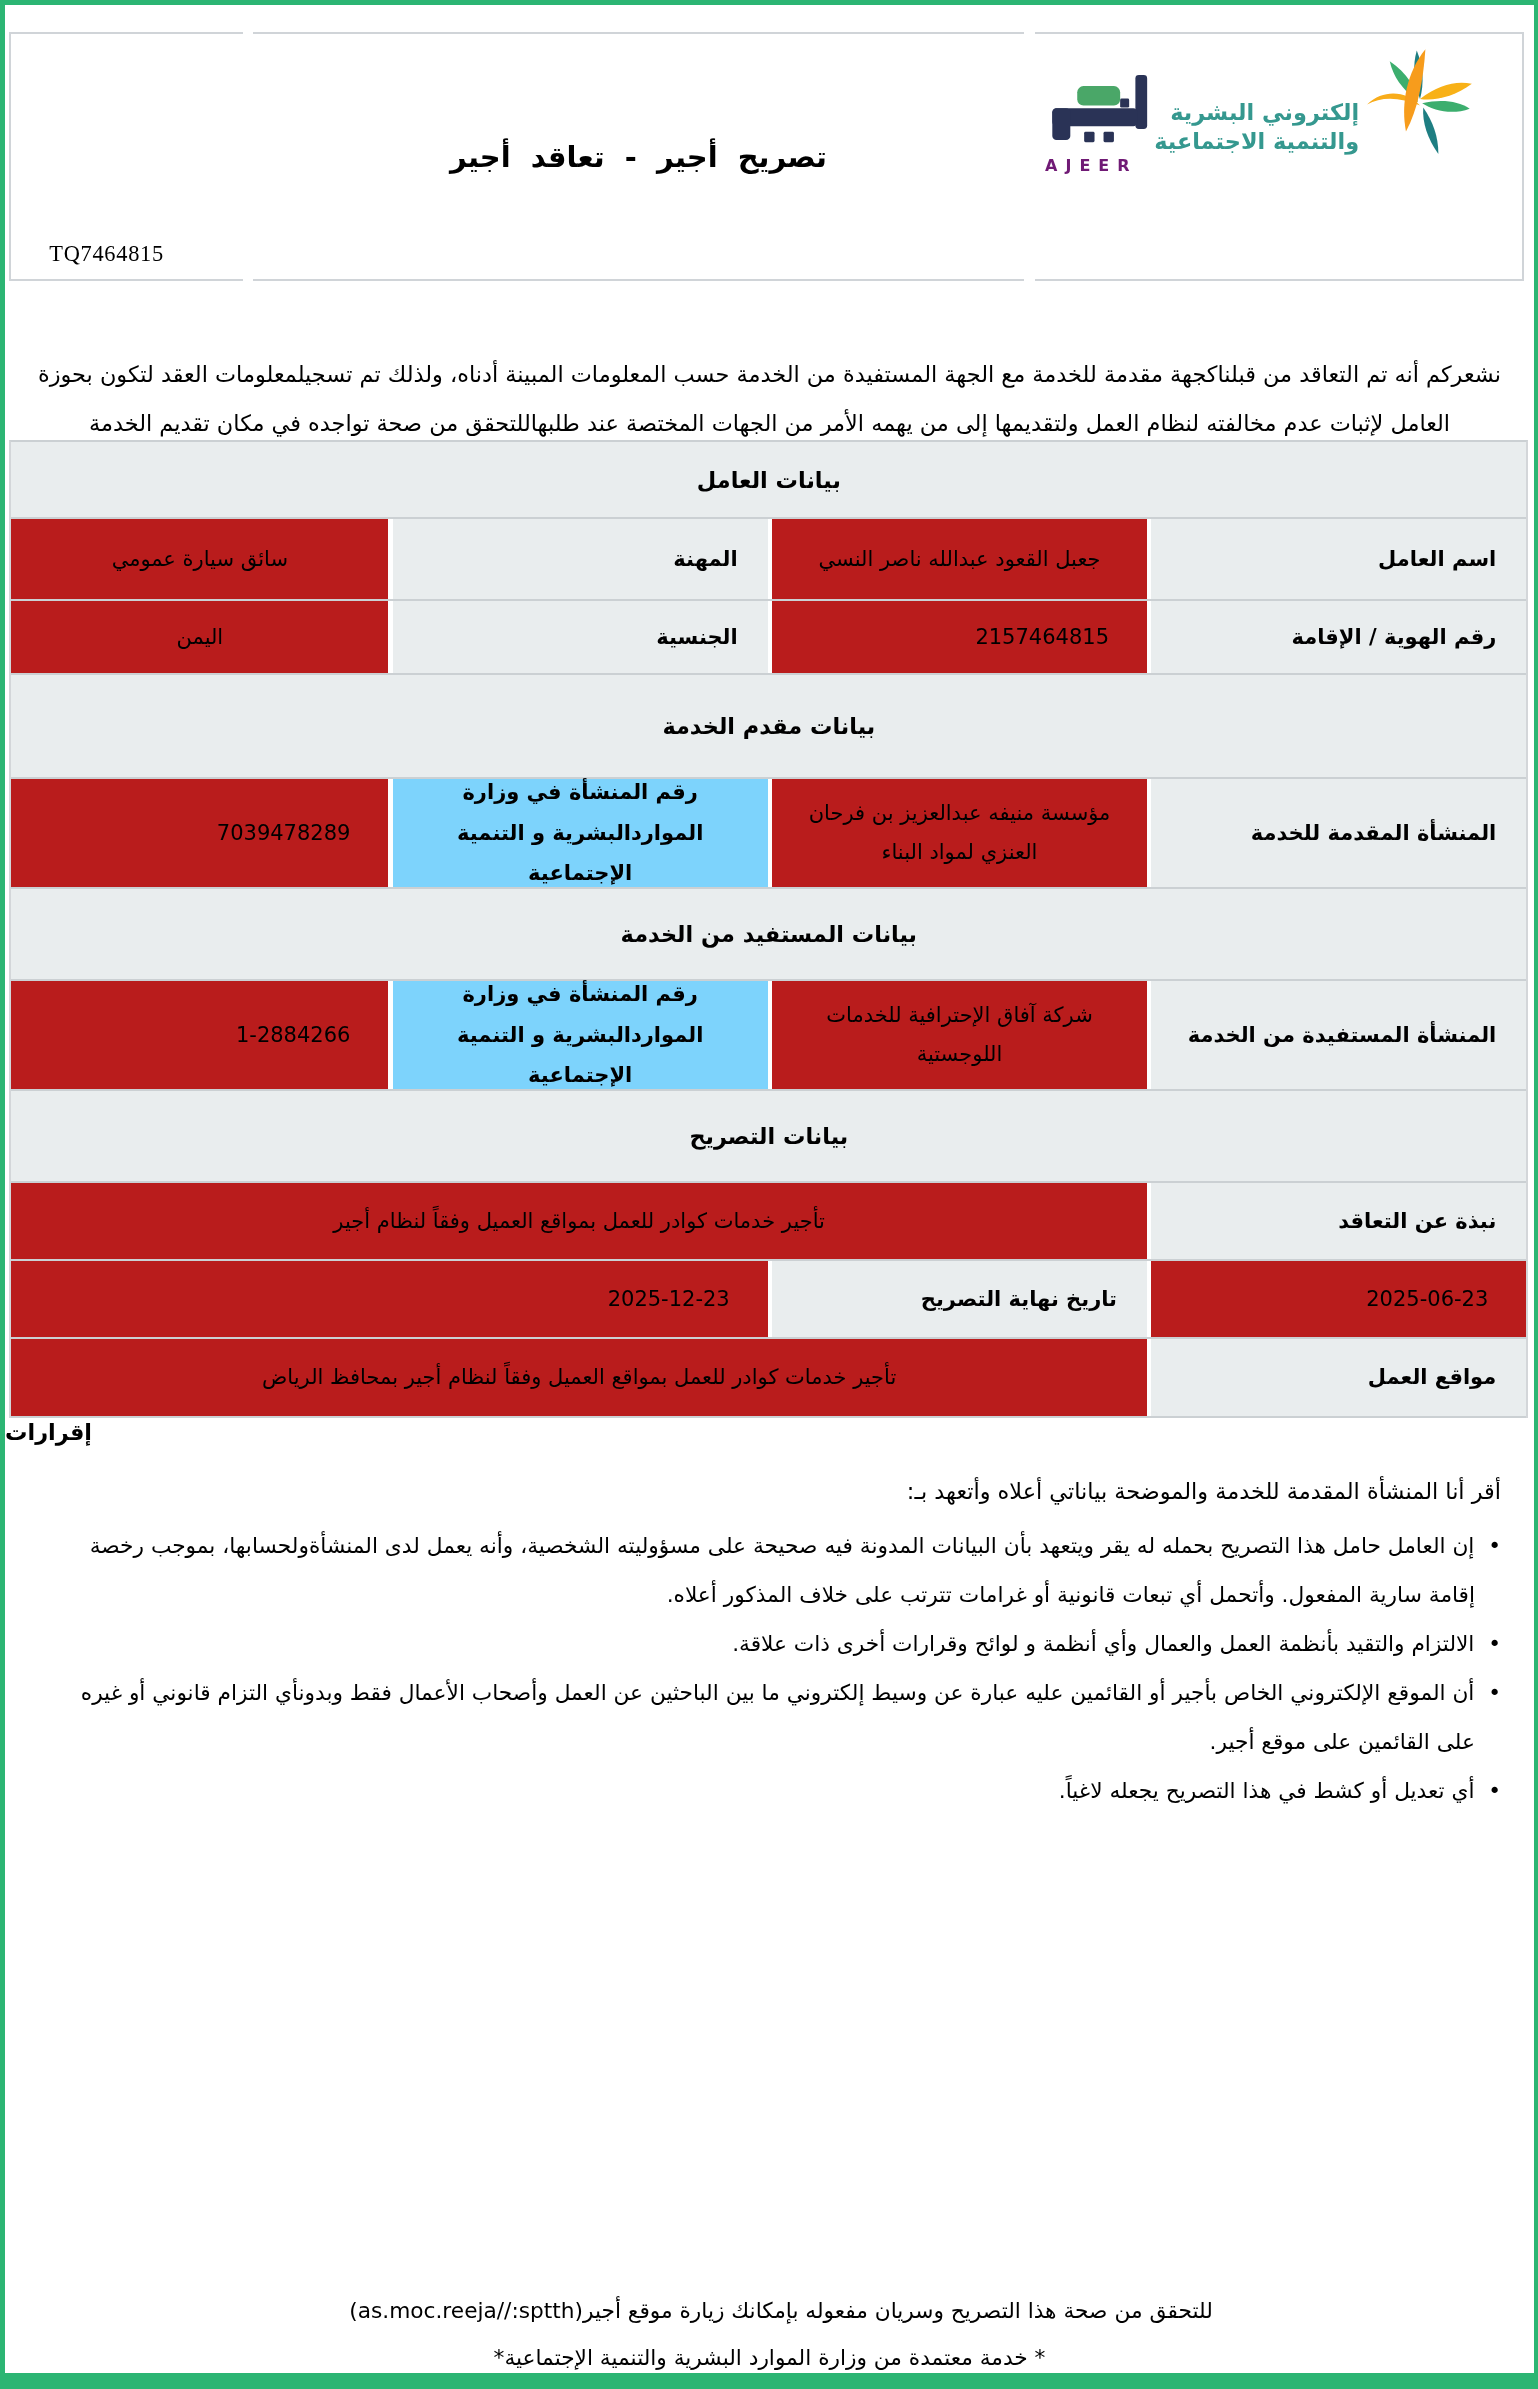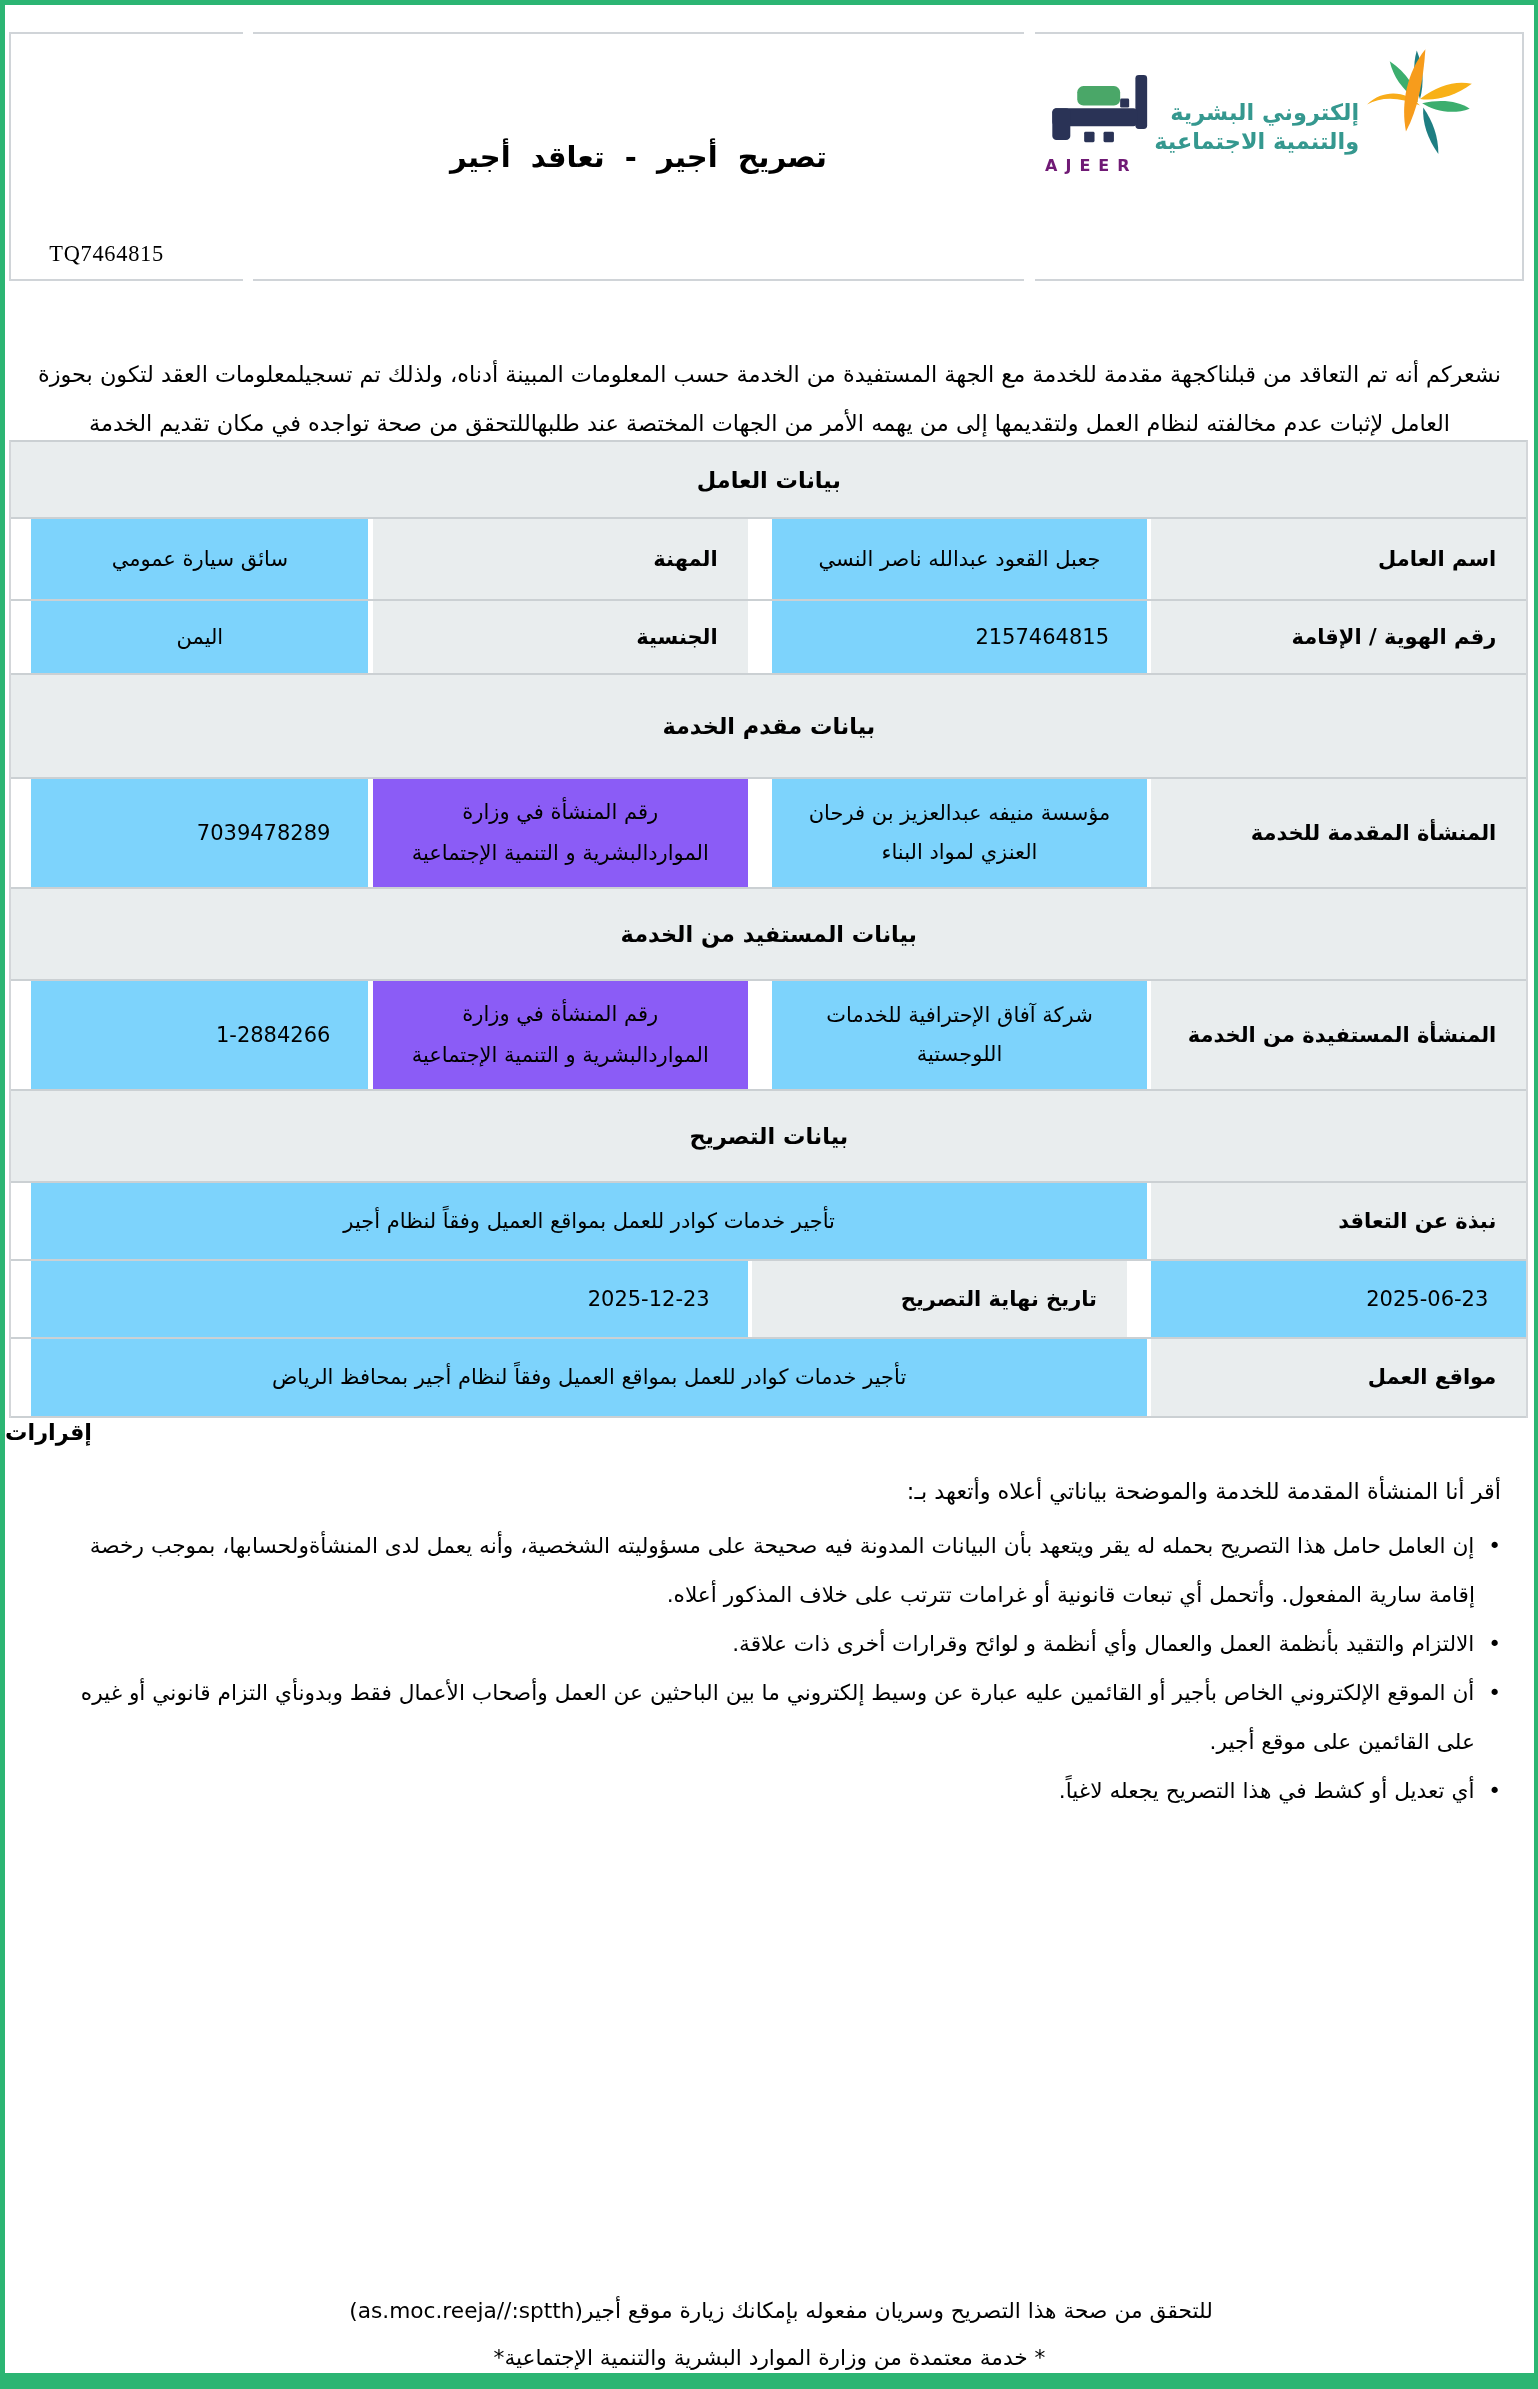--- a/index.html
+++ b/index.html
@@ -36,23 +36,23 @@
          font-size:22.4px;line-height:2.15;}
   
   .doc-table{position:absolute;left:4.3px;top:435px;width:1519px;box-sizing:border-box;direction:rtl;
          border-left:2.2px solid #d3d6d9;border-right:2.2px solid #d3d6d9;border-top:2.9px solid #cbd0d3;}
   .band{background:#e9edee;display:flex;align-items:center;justify-content:center;
         font-weight:bold;font-size:22.4px;border-bottom:2.9px solid #cbd0d3;box-sizing:border-box;}
   .trow{display:flex;gap:4.3px;border-bottom:2.9px solid #cbd0d3;box-sizing:border-box;}
   .cell{display:flex;align-items:center;box-sizing:border-box;font-size:21px;line-height:1.85;}
   .cell--label{background:#e9edee;justify-content:flex-start;padding-left:7.2px;padding-right:30px;
         font-weight:bold;flex:0 0 375px;}
-  .cell--labelc{background:#8b5cf6;justify-content:center;text-align:center;padding:0 38px;
-        font-weight:normal;flex:0 0 375px;line-height:1.95;}
-  .cell--value{background:#7dd3fc;justify-content:center;text-align:center;flex:0 0 375px;padding:0 20px;margin-left:20px;}
+  .cell--labelc{background:#7dd3fc;justify-content:center;text-align:center;padding:0 38px;
+        font-weight:bold;flex:0 0 375px;line-height:1.95;}
+  .cell--value{background:#b91c1c;justify-content:center;text-align:center;flex:0 0 375px;padding:0 20px;}
   .cell--num{justify-content:flex-start;text-align:right;padding-right:38px;}
   .cell--span3{flex:1 1 auto;}
   .h107{height:77px}.h113{height:82px}.h103{height:74px}.h127{height:104px}
   .h152{height:110px}.h128{height:92px}.h153{height:110px}.h108{height:78px}.h110{height:79px}
   
   .decl-title{position:absolute;top:1414px;left:0;right:0;text-align:left;font-size:22.4px;font-weight:bold;direction:rtl;}
   .decl-lead{position:absolute;top:1473px;right:33px;left:33px;direction:rtl;text-align:right;font-size:22.4px;}
   .decl-list{position:absolute;top:1516px;right:33px;left:33px;direction:rtl;font-size:21.7px;
         line-height:49px;margin:0;padding:0;list-style:none;}
   .decl-list li{text-indent:-26px;padding-right:26px;}

